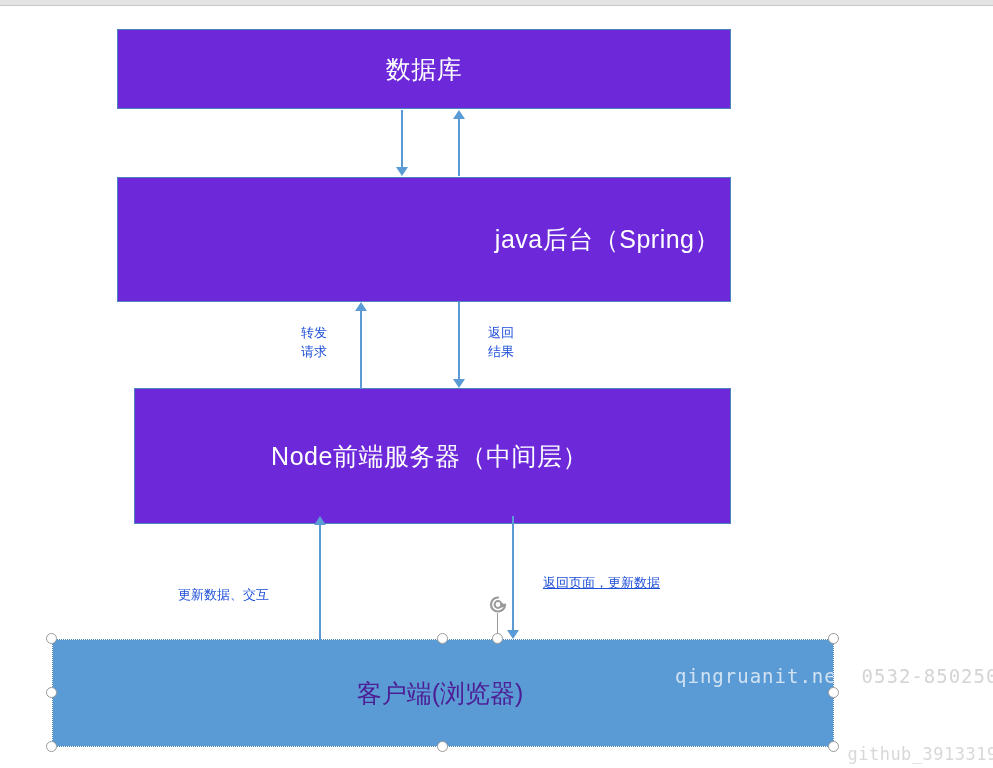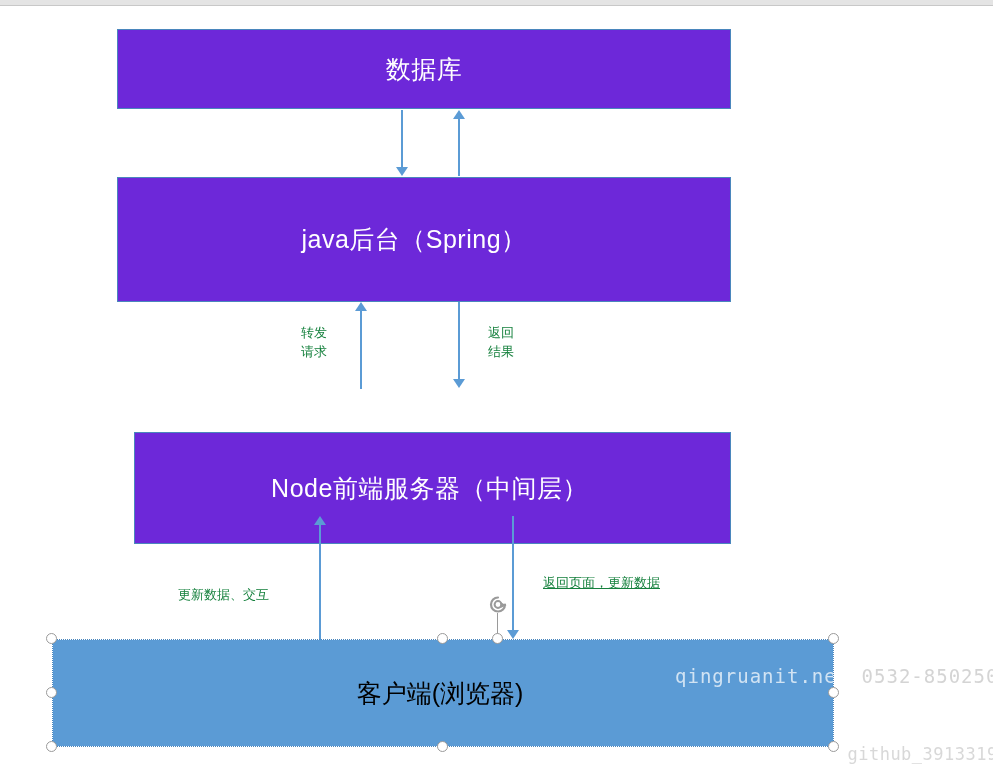--- a/index.html
+++ b/index.html
@@ -51,47 +51,47 @@
 
   #box-database {
     left: 117px; top: 22px;
     width: 614px; height: 80px;
     font-size: 25px;
   }
   #box-java {
     left: 117px; top: 170px;
     width: 614px; height: 125px;
     font-size: 25px;
+    justify-content: flex-end;
   }
   #box-java .box-label { transform: translateX(-10px); }
   #box-node {
     left: 134px; top: 381px;
-    width: 597px; height: 112px;
+    width: 597px; height: 136px;
     font-size: 25px;
-    margin-top: 44px;
   }
   #box-node .box-label { transform: translateX(-3px); }
 
   
   #client-wrap {
     position: absolute;
     left: 52px; top: 632px;
     width: 782px; height: 108px;
   }
   #box-client {
     position: absolute;
     left: 1px; top: 1px;
     width: 780px; height: 106px;
     background: #5b9bd5;
     border: none;
     box-sizing: border-box;
     display: flex;
     align-items: center;
     justify-content: center;
-    color: #000000;
+    color: #4c1d95;
     font-size: 25px;
     white-space: nowrap;
   }
   #box-client .box-label { transform: translateX(-3px); }
   #selection-outline {
     position: absolute;
     left: 0; top: 0;
     width: 782px; height: 108px;
     border: 1px dotted #4a86bd;
     box-sizing: border-box;
@@ -179,21 +179,21 @@
   #conn-node-up .shaft { top: 9px; height: 115px; }
   #conn-node-up .head  { top: 0px; }
 
   #conn-node-down { left: 507px; top: 509px; width: 12px; height: 124px; }
   #conn-node-down .shaft { top: 0; height: 115px; }
   #conn-node-down .head  { top: 114px; }
 
   
   .conn-label {
     position: absolute;
-    color: #15803d;
+    color: #1d4ed8;
     font-size: 13px;
     line-height: 19px;
     white-space: nowrap;
     font-family: "DejaVu Sans", "Liberation Sans", sans-serif;
   }
   #label-forward { left: 301px; top: 316px; }
   #label-result  { left: 488px; top: 316px; }
   #label-request { left: 178px; top: 578px; }
   #label-return  { left: 543px; top: 566px; text-decoration: underline; }
 

